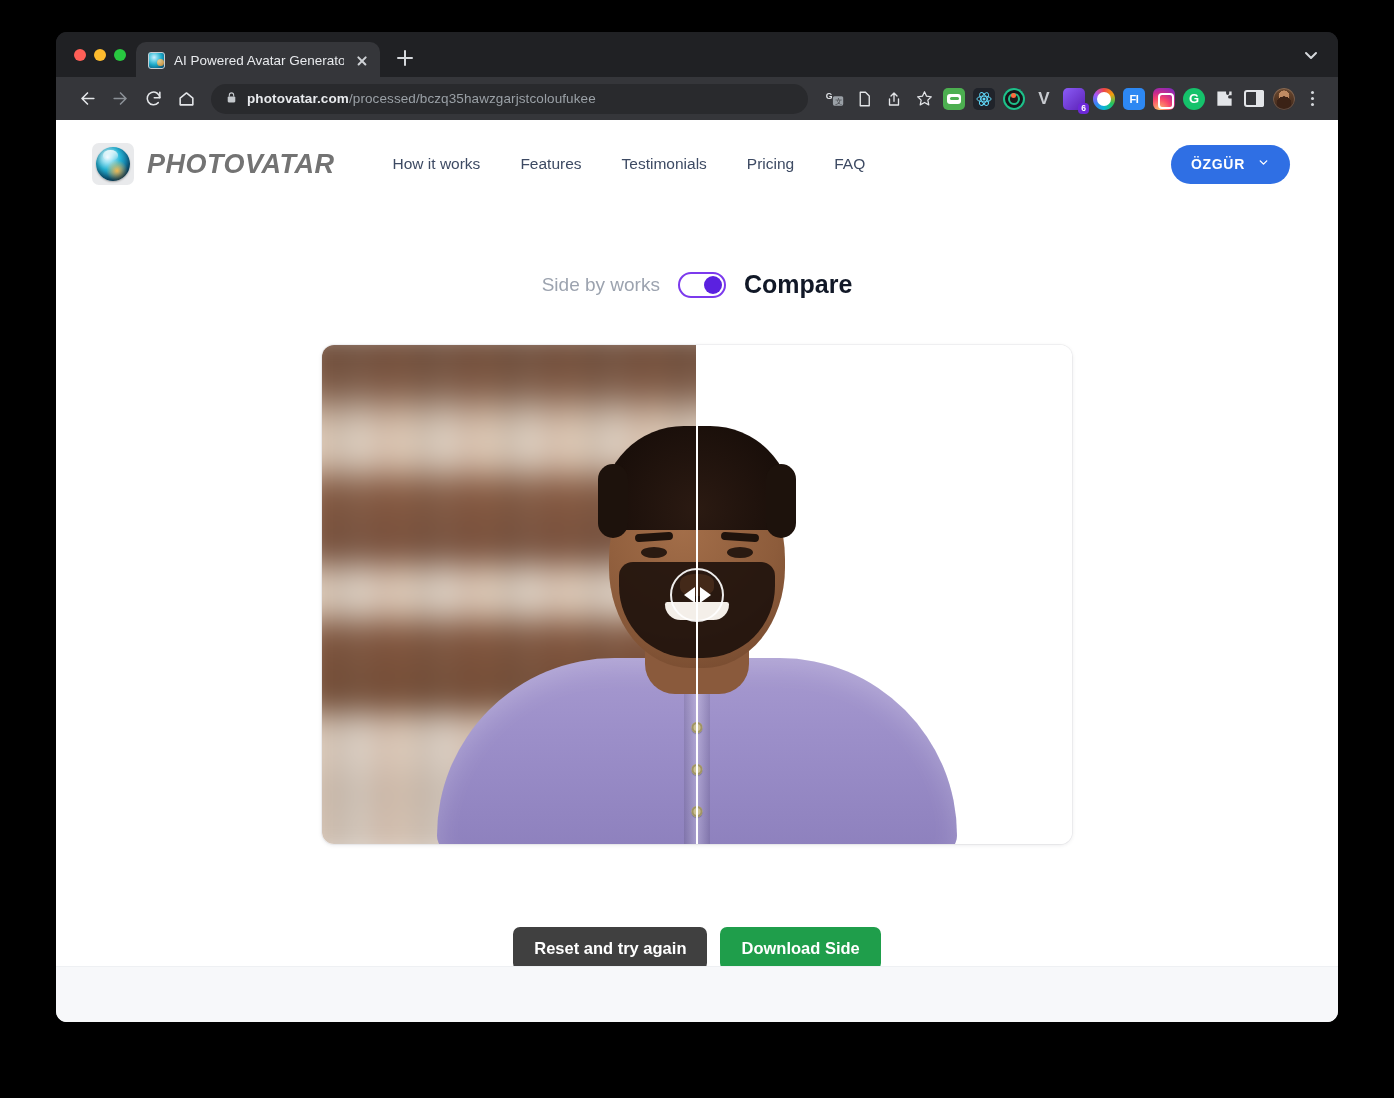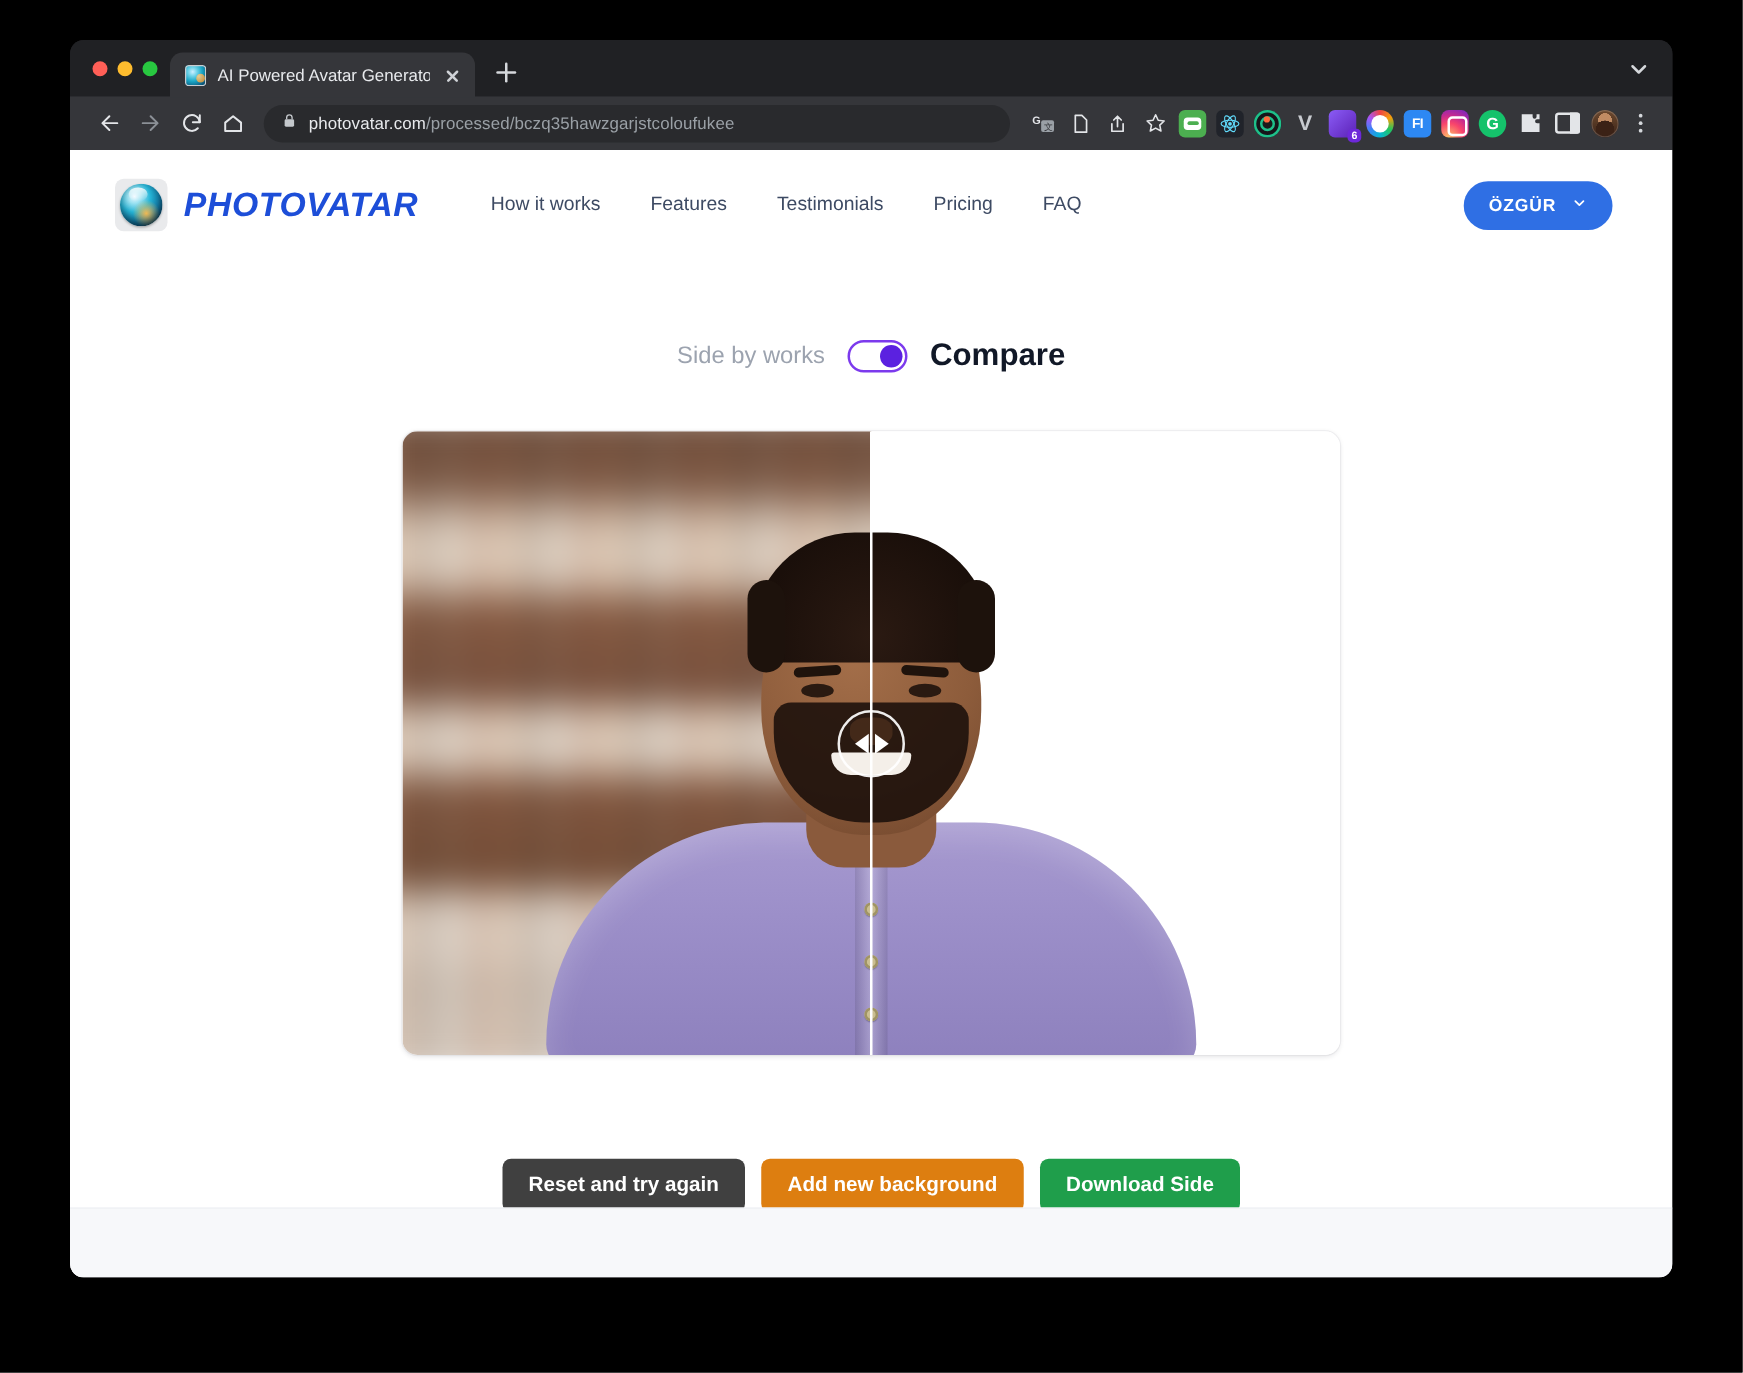--- a/index.html
+++ b/index.html
@@ -109,21 +109,21 @@
     height: 30px;
     background: #292a2d;
     border-radius: 15px;
     display: flex; align-items: center;
     padding: 0 14px;
     margin: 0 9px 0 7px;
     gap: 9px;
     max-width: 686px;
   }
   .url { font-size: 13.5px; color: #9aa0a6; white-space: nowrap; letter-spacing: .1px; }
-  .url b { color: #e8eaed; font-weight: 400; }
+  .url b { color: #e8eaed; font-weight: 700; }
 
   .tb-actions { display: flex; align-items: center; gap: 2px; margin-left: auto; }
   .tb-ico { width: 28px; height: 28px; display: flex; align-items: center; justify-content: center; }
   .ext { width: 22px; height: 22px; border-radius: 5px; position: relative; display: flex; align-items: center; justify-content: center; font-size: 10px; font-weight: 700; color: #fff; }
 
   .ext-robot { background: #4caf50; border-radius: 5px; }
   .ext-robot::before { content: ""; position: absolute; left: 4px; top: 6px; width: 14px; height: 10px; background: #fff; border-radius: 3px; }
   .ext-robot::after { content: ""; position: absolute; left: 6.5px; top: 9px; width: 9px; height: 3px; background: #4caf50; border-radius: 2px; }
   .ext-react { background: #20232a; }
   .ext-target { background: #1b1b1b; border-radius: 50%; box-shadow: inset 0 0 0 2px #1fc08a, inset 0 0 0 5px #16161a, inset 0 0 0 7px #1fc08a; }
@@ -178,21 +178,21 @@
     box-shadow: inset 0 -3px 7px rgba(0,0,0,.45), 0 1px 2px rgba(0,0,0,.3);
     position: relative;
   }
   .orb::after {
     content: ""; position: absolute; left: 22%; top: 10%;
     width: 44%; height: 30%; border-radius: 50%;
     background: linear-gradient(180deg, rgba(255,255,255,.85), rgba(255,255,255,0));
   }
   .brand-name {
     font-size: 27px; font-weight: 800; font-style: italic;
-    color: #1d4ed8; letter-spacing: .5px;
+    color: #737373; letter-spacing: .5px;
   }
 
   nav.main { display: flex; gap: 40px; margin-left: 58px; }
   nav.main a {
     font-size: 15.5px; color: #3d4a63; text-decoration: none; font-weight: 500;
   }
 
   .user-btn {
     margin-left: auto;
     background: #2f6fe4;
@@ -616,19 +616,18 @@
       <div class="divider"></div>
 
       <div class="handle">
         <span class="arrow left"></span>
         <span class="arrow right"></span>
       </div>
     </div>
 
     <div class="actions">
       <button class="btn-reset">Reset and try again</button>
-      <button class="btn-bg">Add new background</button>
       <button class="btn-dl">Download Side</button>
     </div>
 
     <footer class="site"></footer>
   </div>
 </div>
 
 </body></html>

